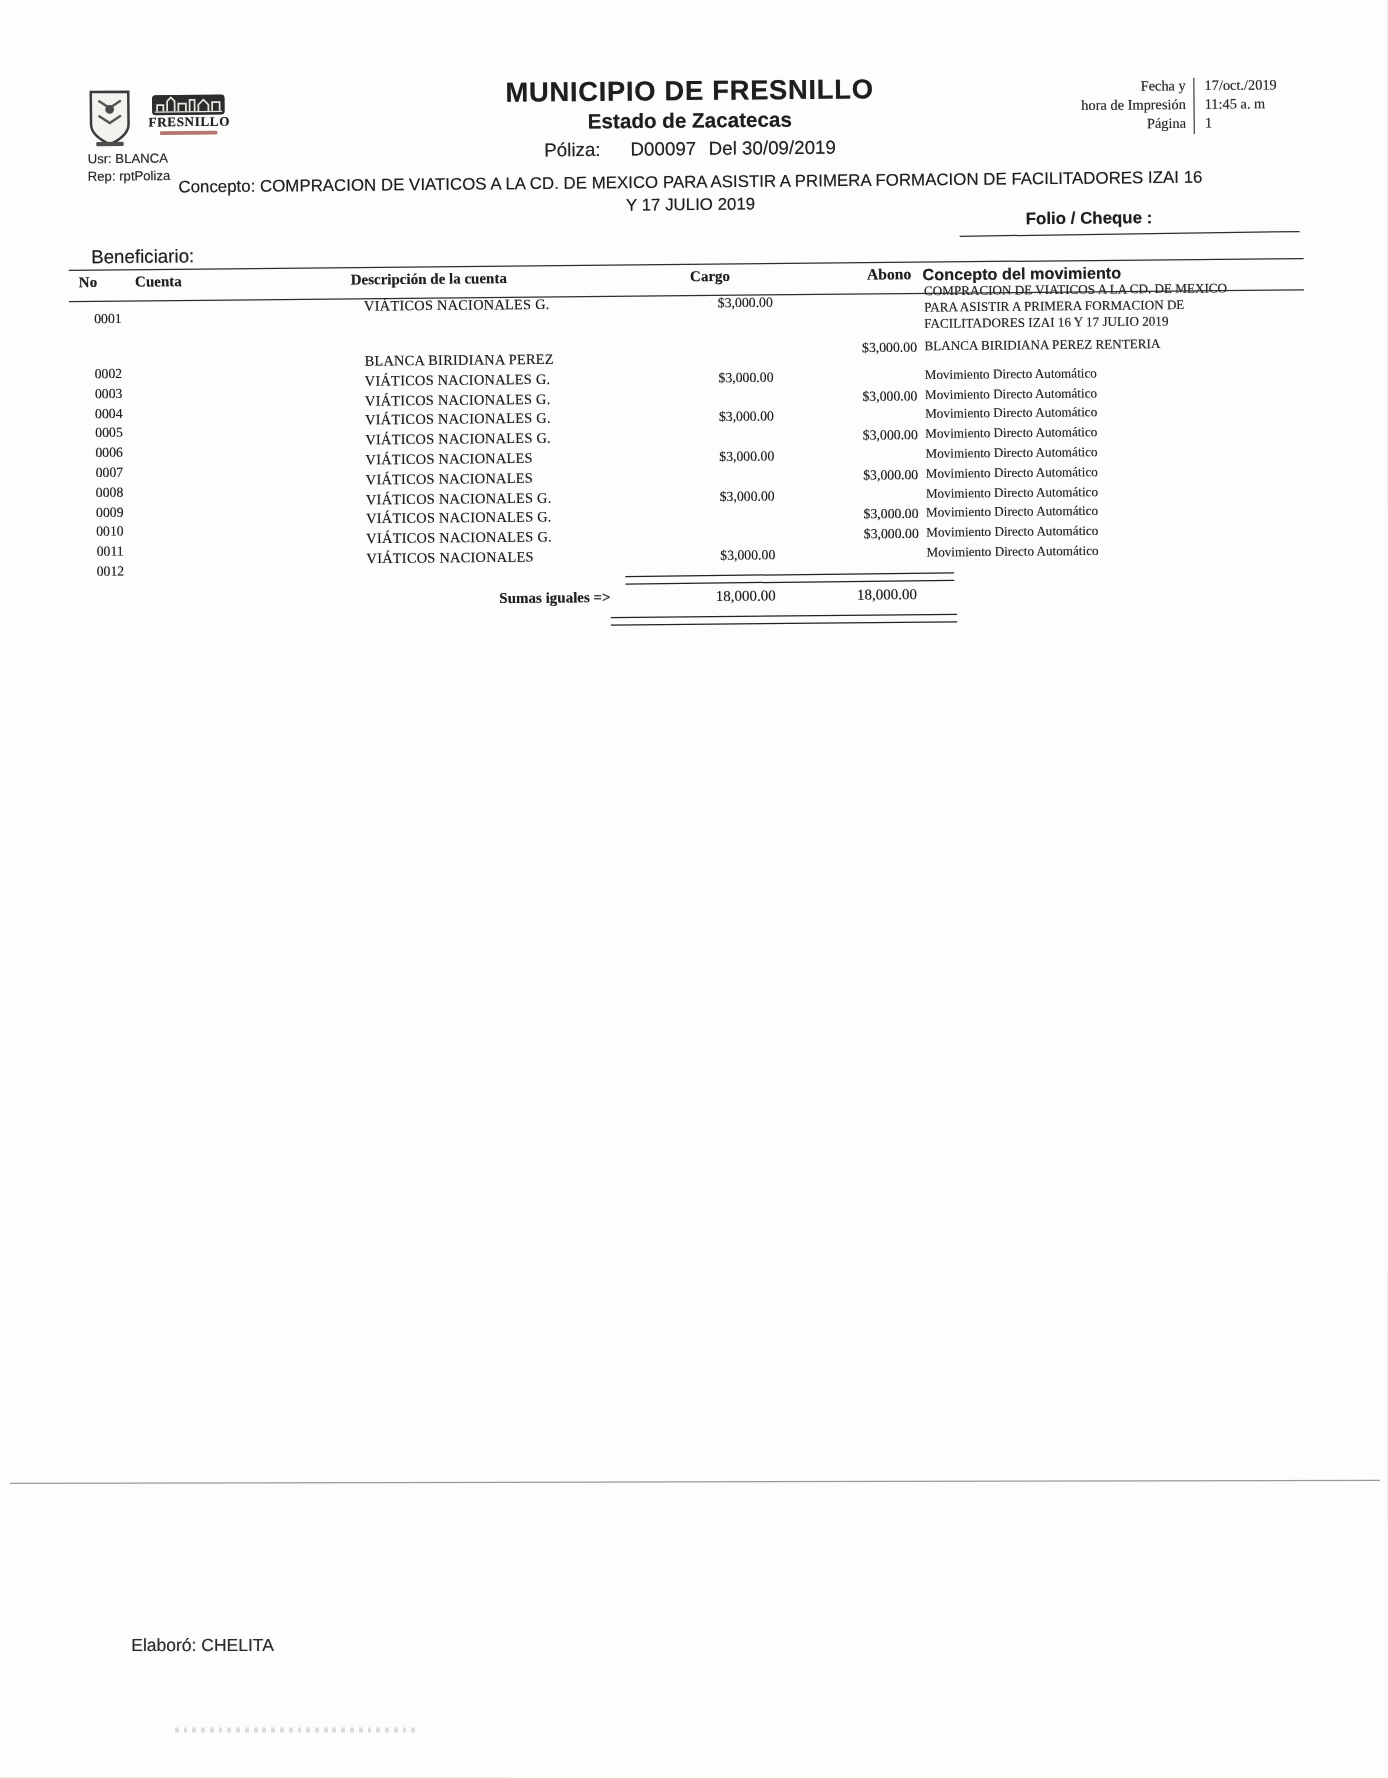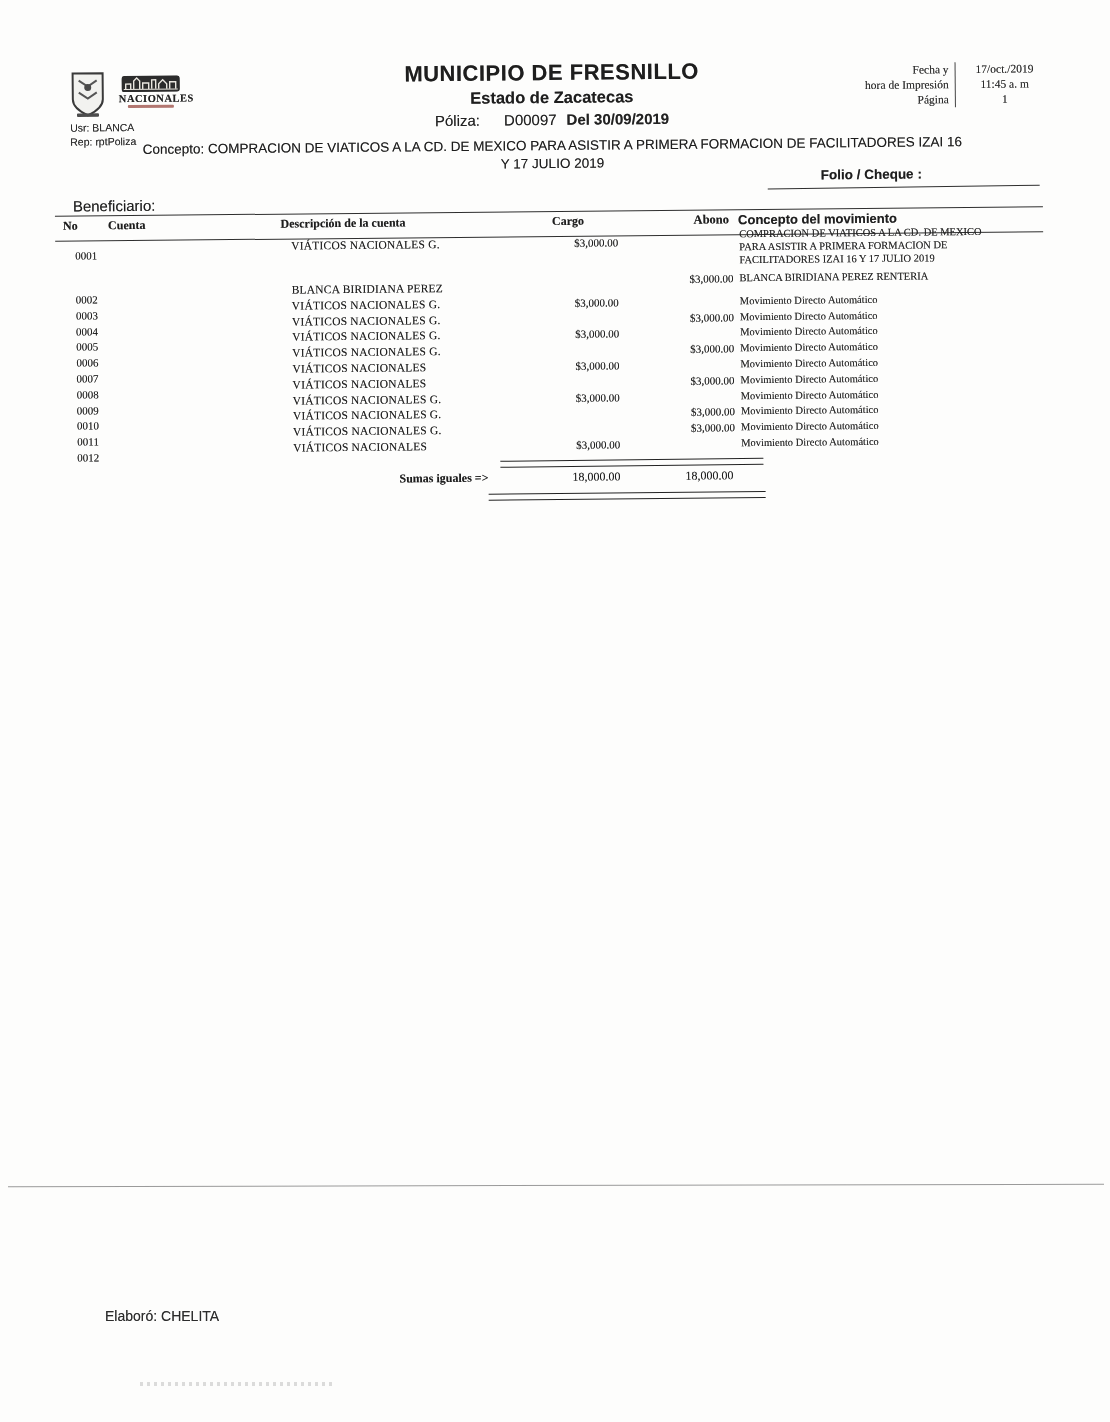--- a/index.html
+++ b/index.html
@@ -26,26 +26,26 @@
 
   
   .usr{position:absolute;left:73px;top:116px;font-family:"Liberation Sans",sans-serif;font-size:10.5px;color:#2b2b2b;line-height:14px;}
 
   
   .title-blk{position:absolute;left:200px;right:200px;top:60px;text-align:center;font-family:"Liberation Sans",sans-serif;}
   .title-main{font-size:22px;font-weight:bold;letter-spacing:.5px;}
   .title-sub{font-size:16.5px;font-weight:bold;margin-top:2px;}
   .title-pol{font-size:15px;margin-top:4px;color:#222;}
   .title-pol .num{margin-left:24px;}
-  .title-pol .del{margin-left:10px;font-weight:bold;}
+  .title-pol .del{margin-left:10px;}
 
   
   .meta{position:absolute;left:828px;top:66px;display:flex;font-size:11.5px;color:#2a2a2a;}
   .meta .labels{width:124px;text-align:right;line-height:15px;}
-  .meta .values{border-left:1.3px solid #444;margin-left:6px;padding-left:20px;line-height:15px;text-align:center;}
+  .meta .values{border-left:1.3px solid #444;margin-left:6px;padding-left:8px;line-height:15px;}
 
   
   .concepto{position:absolute;left:55px;right:55px;top:138px;text-align:center;font-family:"Liberation Sans",sans-serif;font-size:13.5px;color:#1d1d1d;}
   .concepto .l2{margin-top:3px;}
 
   
   .folio{position:absolute;left:823px;top:170px;font-family:"Liberation Sans",sans-serif;font-weight:bold;font-size:13.5px;}
   .benef{position:absolute;left:75px;top:193px;font-family:"Liberation Sans",sans-serif;font-size:15px;}
 
   .rule{position:absolute;height:0;border-top:1.6px solid #2e2e2e;}
@@ -101,21 +101,21 @@
       </svg>
     </div>
     <div class="logo-fres">
       <div class="box">
         <svg width="58" height="16" viewBox="0 0 58 16">
           <rect width="58" height="16" fill="#2c2c2c"></rect>
           <path d="M4 13 v-5 h5 v5 M12 13 v-8 l3 -3 l3 3 v8 M21 13 v-6 h6 v6 M30 13 v-9 h4 v9 M37 13 v-5 l4 -4 l4 4 v5 M48 13 v-7 h6 v7" stroke="#e9e6df" stroke-width="1.4" fill="none"></path>
           <line x1="2" y1="13.5" x2="56" y2="13.5" stroke="#e9e6df" stroke-width="1"></line>
         </svg>
       </div>
-      <div class="word">NACIONALES</div>
+      <div class="word">FRESNILLO</div>
       <div class="tag"></div>
     </div>
 
     <div class="usr">
       <div>Usr: BLANCA</div>
       <div>Rep: rptPoliza</div>
     </div>
 
     <div class="title-blk">
       <div class="title-main">MUNICIPIO DE FRESNILLO</div>

